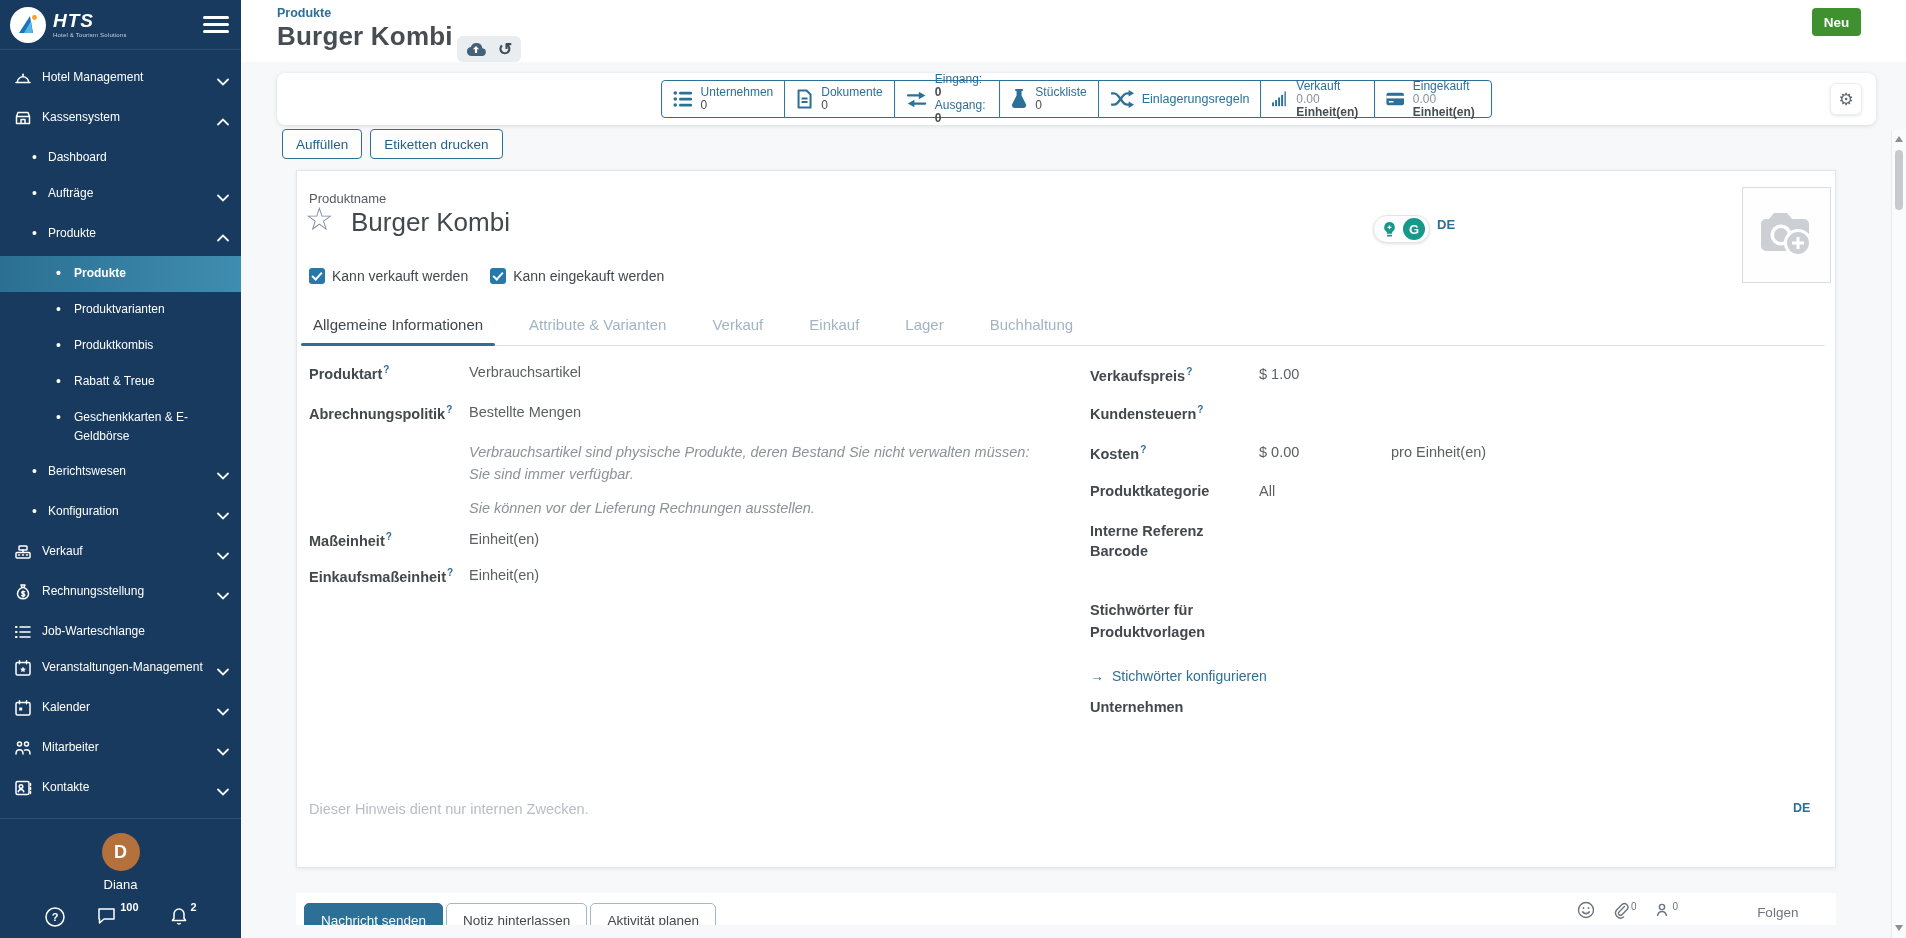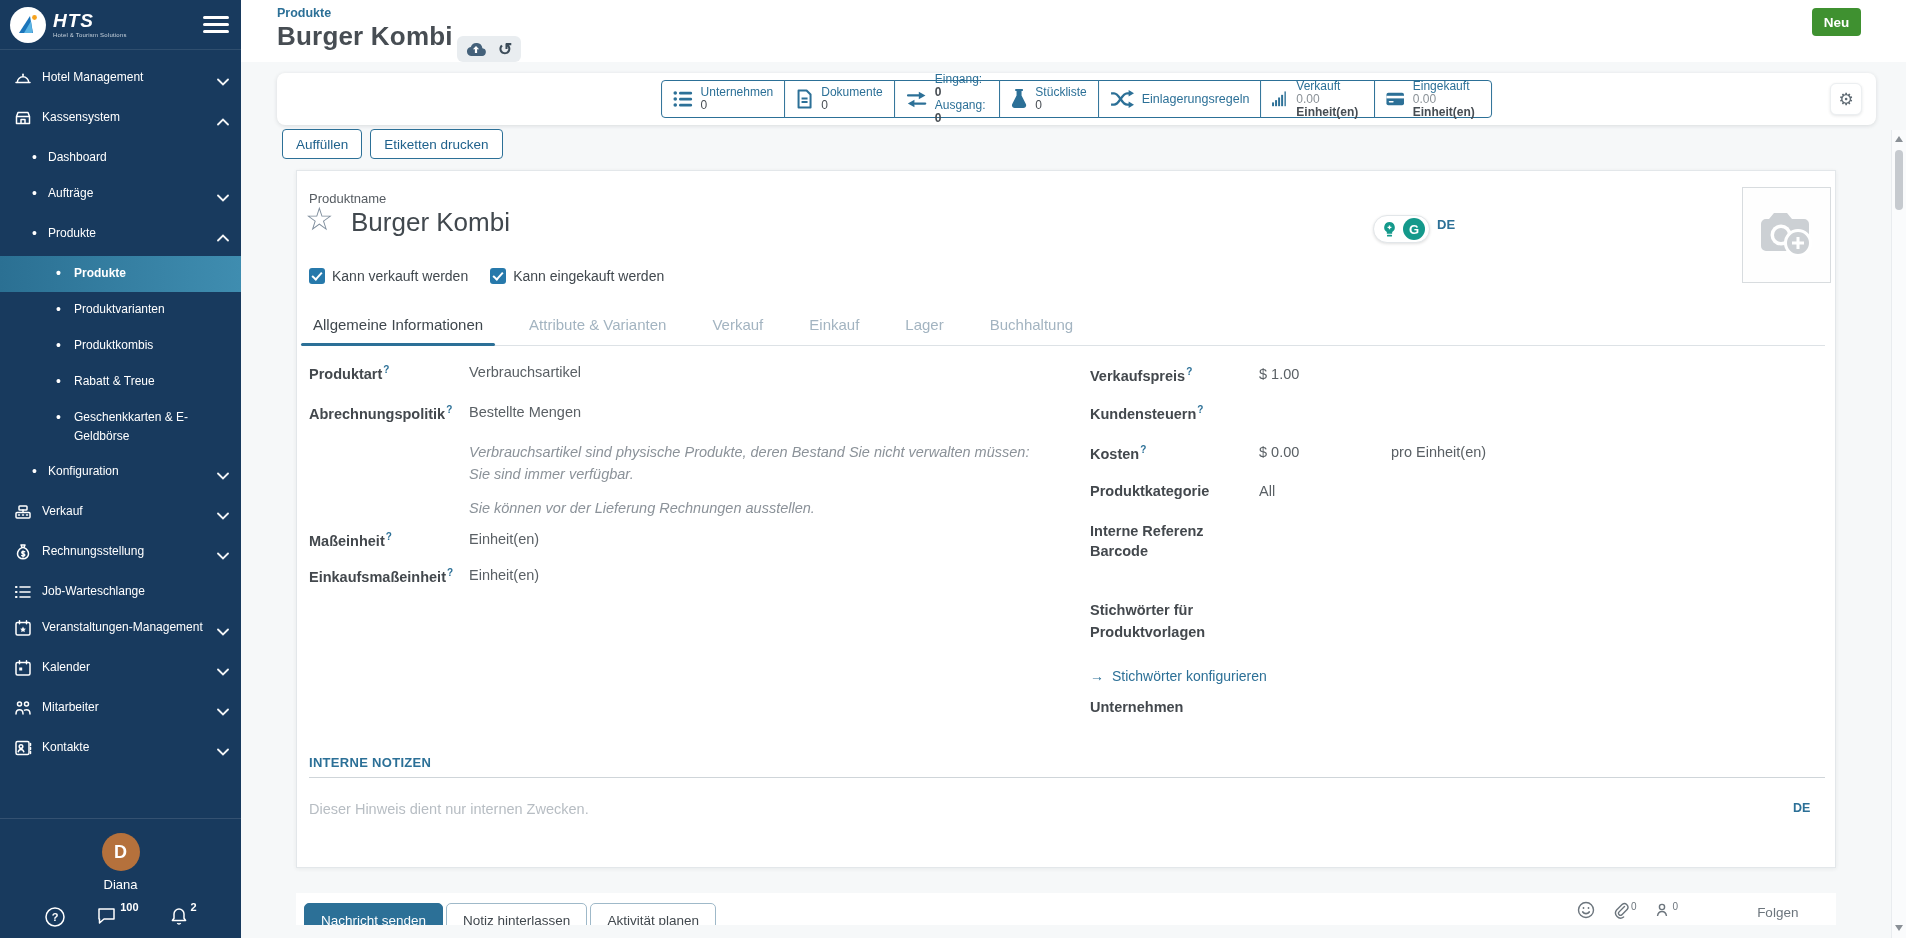--- a/index.html
+++ b/index.html
@@ -200,20 +200,27 @@
       <span class="blt"></span>
       <span class="s-label">Rabatt &amp; Treue</span>
     </div>
     <div class="s-item l3">
       <span class="blt"></span>
       <span class="s-label">Geschenkkarten &amp; E-Geldbörse</span>
     </div>
 
     <div class="s-item l2">
       <span class="blt"></span>
+      <span class="s-label">Berichtswesen</span>
+      <span class="chev"><svg width="12" height="8" viewBox="0 0 12 8">
+            <path d="M1 1.5l5 5 5-5" fill="none" stroke="#fff" stroke-width="1.8" stroke-linecap="round"></path>
+          </svg></span>
+    </div>
+    <div class="s-item l2">
+      <span class="blt"></span>
       <span class="s-label">Konfiguration</span>
       <span class="chev"><svg width="12" height="8" viewBox="0 0 12 8">
             <path d="M1 1.5l5 5 5-5" fill="none" stroke="#fff" stroke-width="1.8" stroke-linecap="round"></path>
           </svg></span>
     </div>
 
     <div class="s-item l1">
       <span class="s-ico">
         <svg width="20" height="20" viewBox="0 0 20 20" fill="none" stroke="#fff" stroke-width="1.5" stroke-linecap="round" stroke-linejoin="round">
             <rect x="3" y="10.5" width="14" height="5.5" rx="1"></rect>
@@ -557,21 +564,20 @@
     </div>
     <div class="kw-link">
       <span style="font-weight:bold;">→</span>
       <span>Stichwörter konfigurieren</span>
     </div>
     <div class="frow" style="left:793px; top:528px;">
       <span class="flabel" style="width:169px;">Unternehmen</span>
       <span class="fvalue"></span>
     </div>
 
-    <div class="in-title">INTERNE NOTIZEN</div>
     <div class="in-ph">Dieser Hinweis dient nur internen Zwecken.</div>
     <div class="in-de">DE</div>
   </div>
 
   <div class="chatter">
     <div class="chat-btns">
       <button class="cbtn primary">Nachricht senden</button>
       <button class="cbtn ghost">Notiz hinterlassen</button>
       <button class="cbtn ghost">Aktivität planen</button>
     </div>

